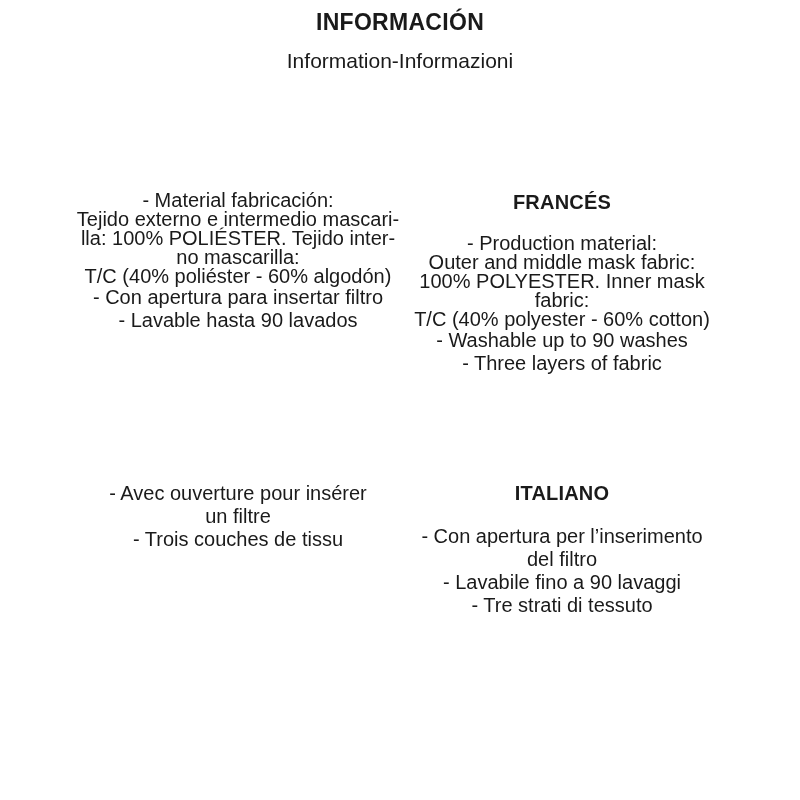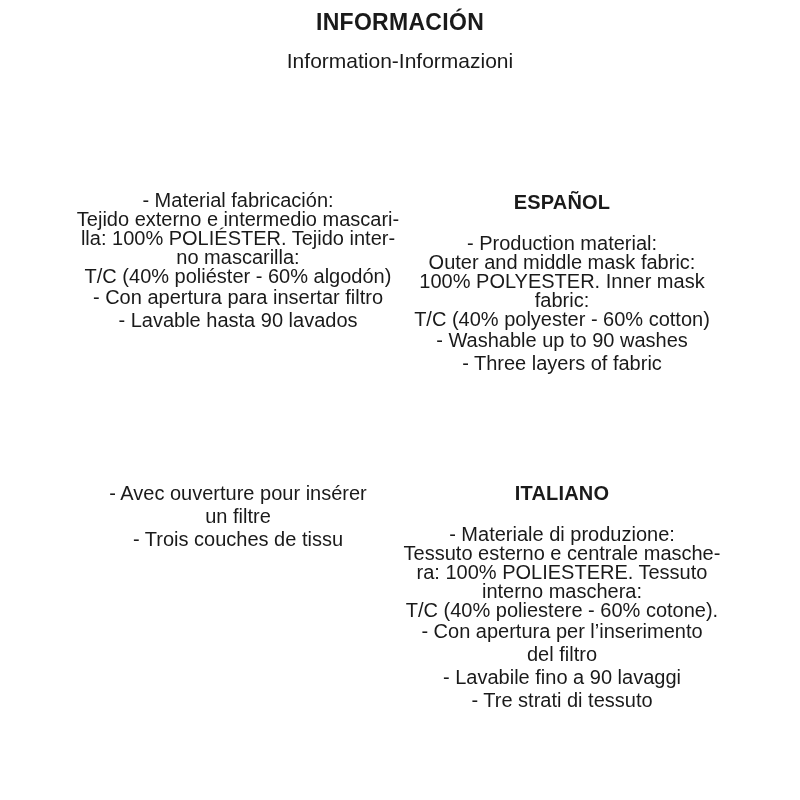--- a/index.html
+++ b/index.html
@@ -78,43 +78,38 @@
       <div class="item item-para">- Material fabricación:
 Tejido externo e intermedio mascari-
 lla: 100% POLIÉSTER. Tejido inter-
 no mascarilla:
 T/C (40% poliéster - 60% algodón)</div>
       <div class="item item-bullet">- Con apertura para insertar filtro</div>
       <div class="item item-bullet">- Lavable hasta 90 lavados</div>
     </section>
 
     <section class="lang-section">
-      <h2 class="section-heading">ESPAÑOL</h2>
+      <h2 class="section-heading">FRANCÉS</h2>
       <div class="item item-para">- Production material:
 Outer and middle mask fabric:
 100% POLYESTER. Inner mask
 fabric:
 T/C (40% polyester - 60% cotton)</div>
       <div class="item item-bullet">- Washable up to 90 washes</div>
       <div class="item item-bullet">- Three layers of fabric</div>
     </section>
 
     <section class="lang-section">
       <div class="item item-bullet">- Avec ouverture pour insérer
 un filtre</div>
       <div class="item item-bullet">- Trois couches de tissu</div>
     </section>
 
     <section class="lang-section">
       <h2 class="section-heading">ITALIANO</h2>
-      <div class="item item-para">- Materiale di produzione:
-Tessuto esterno e centrale masche-
-ra: 100% POLIESTERE. Tessuto
-interno maschera:
-T/C (40% poliestere - 60% cotone).</div>
       <div class="item item-bullet">- Con apertura per l’inserimento
 del filtro</div>
       <div class="item item-bullet">- Lavabile fino a 90 lavaggi</div>
       <div class="item item-bullet">- Tre strati di tessuto</div>
     </section>
 
   </div>
 </div>
 
 </body></html>

